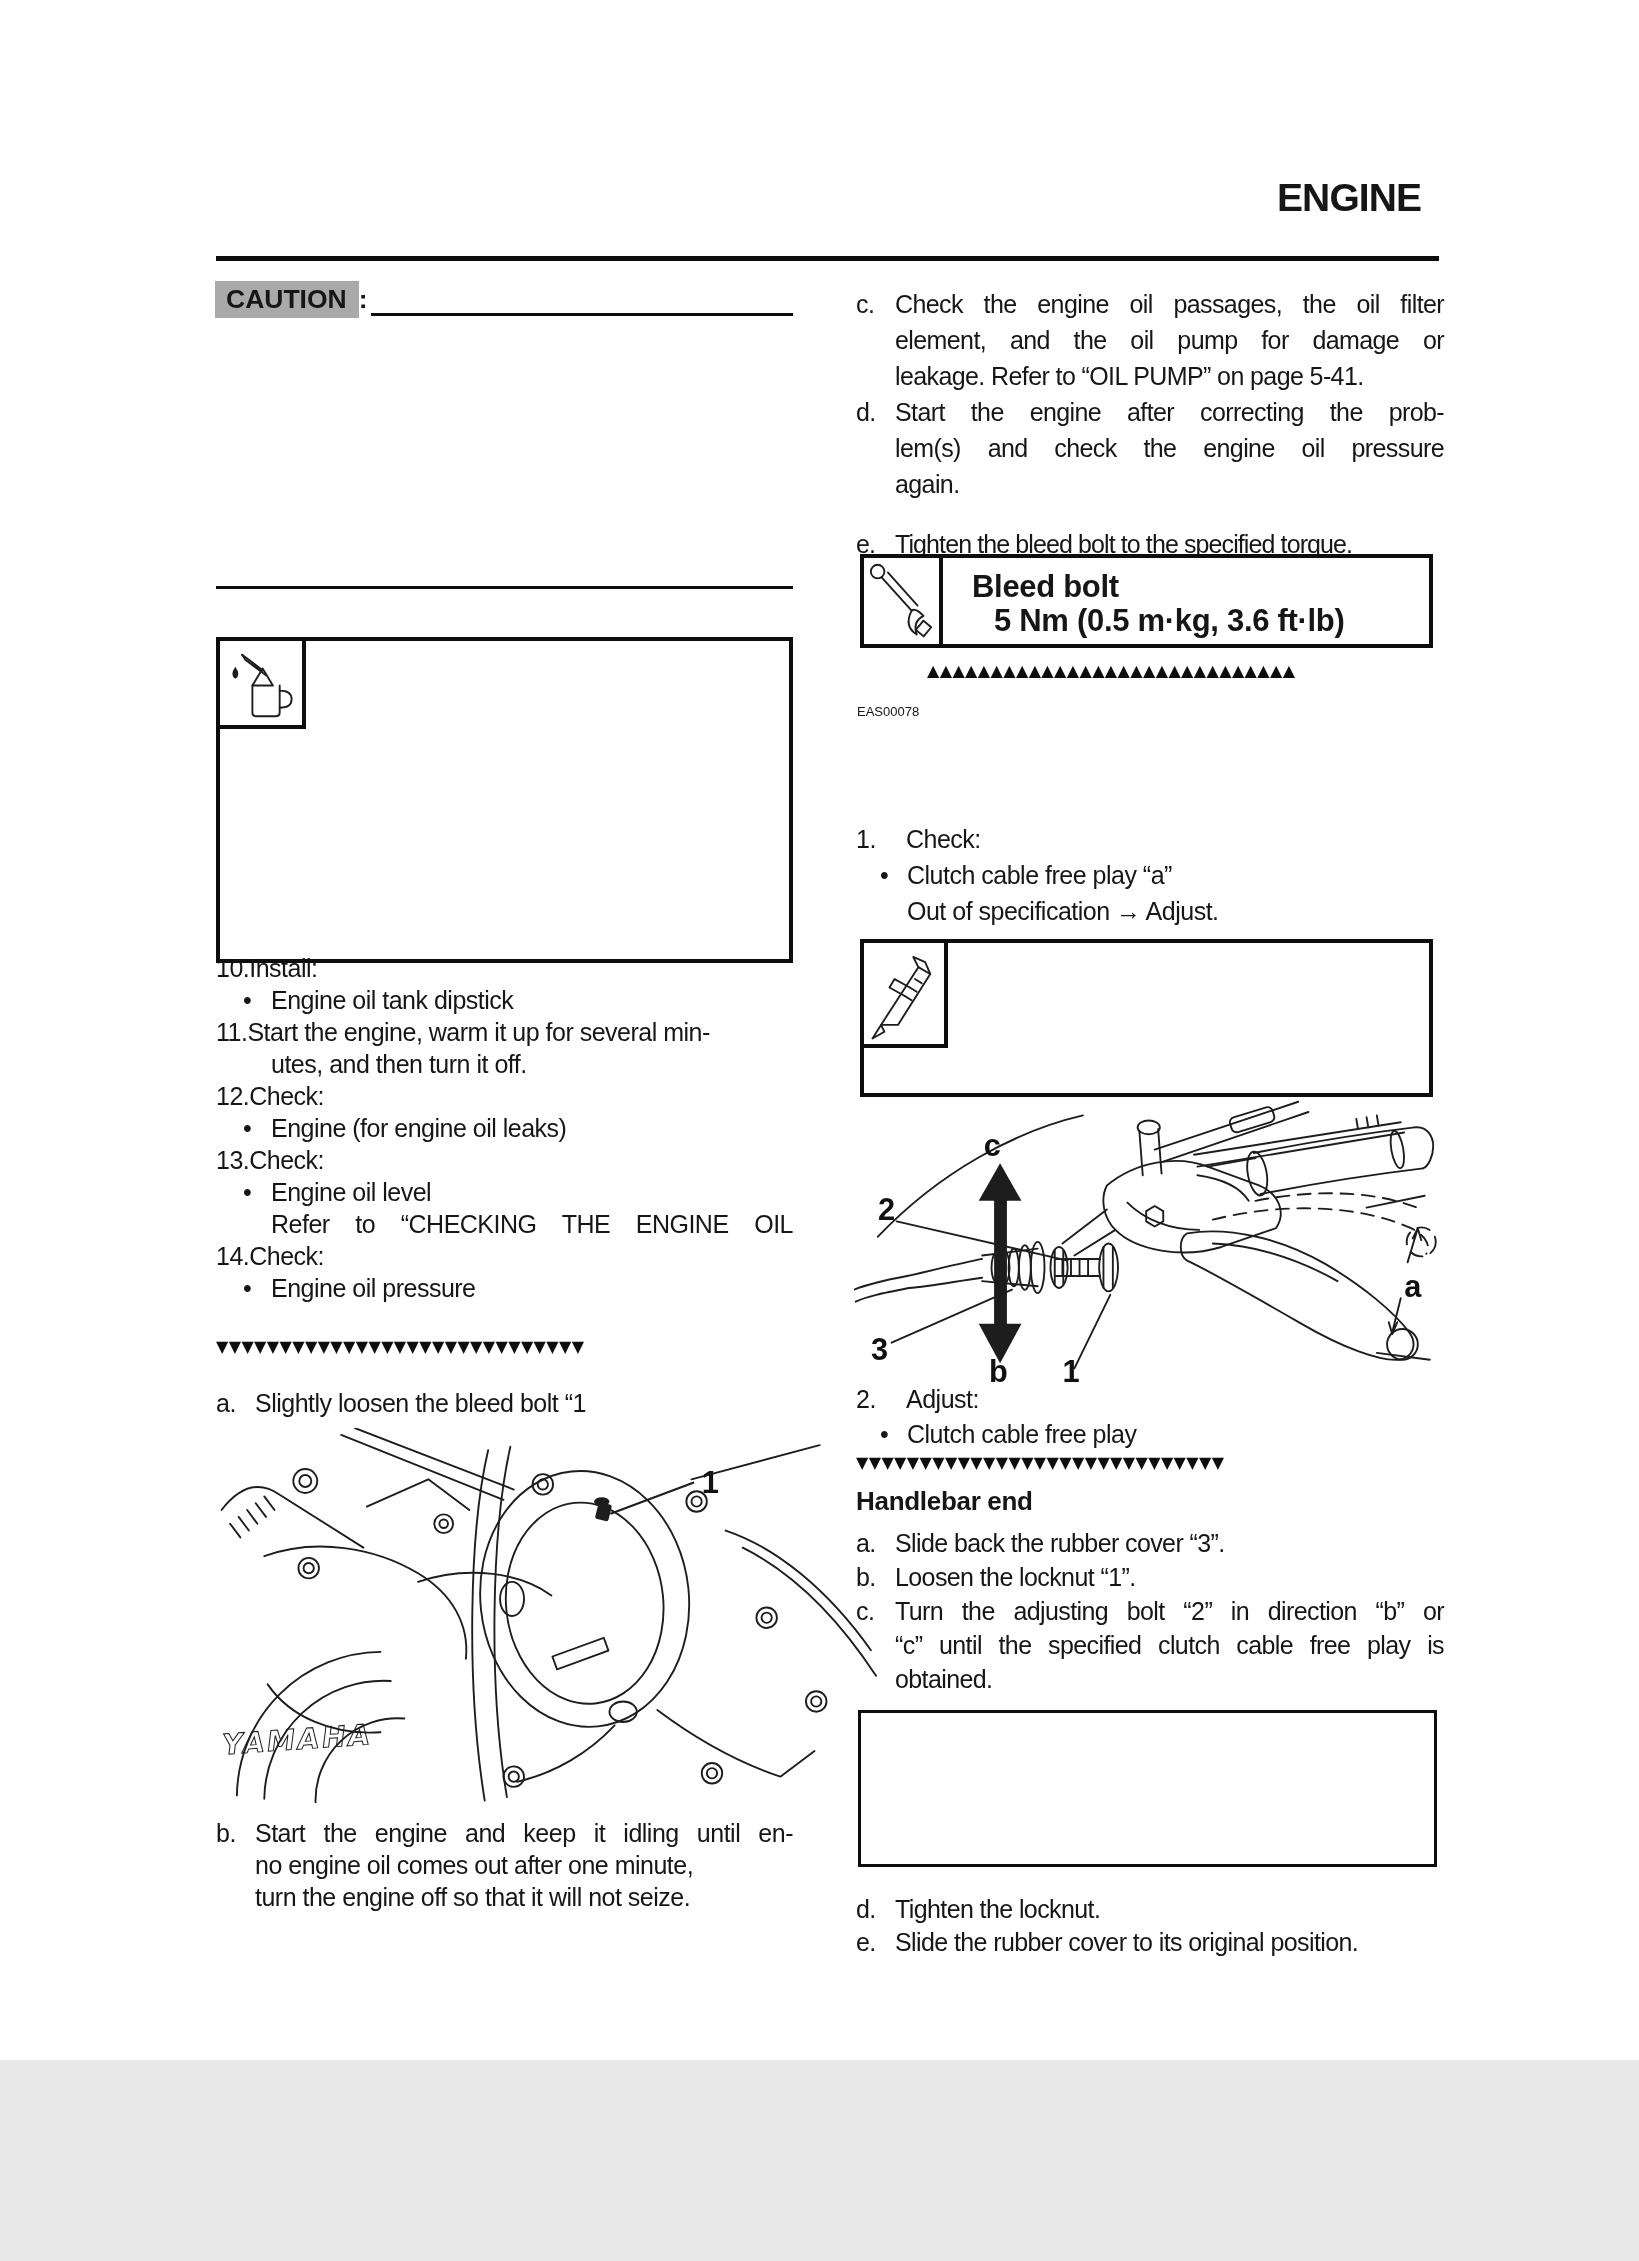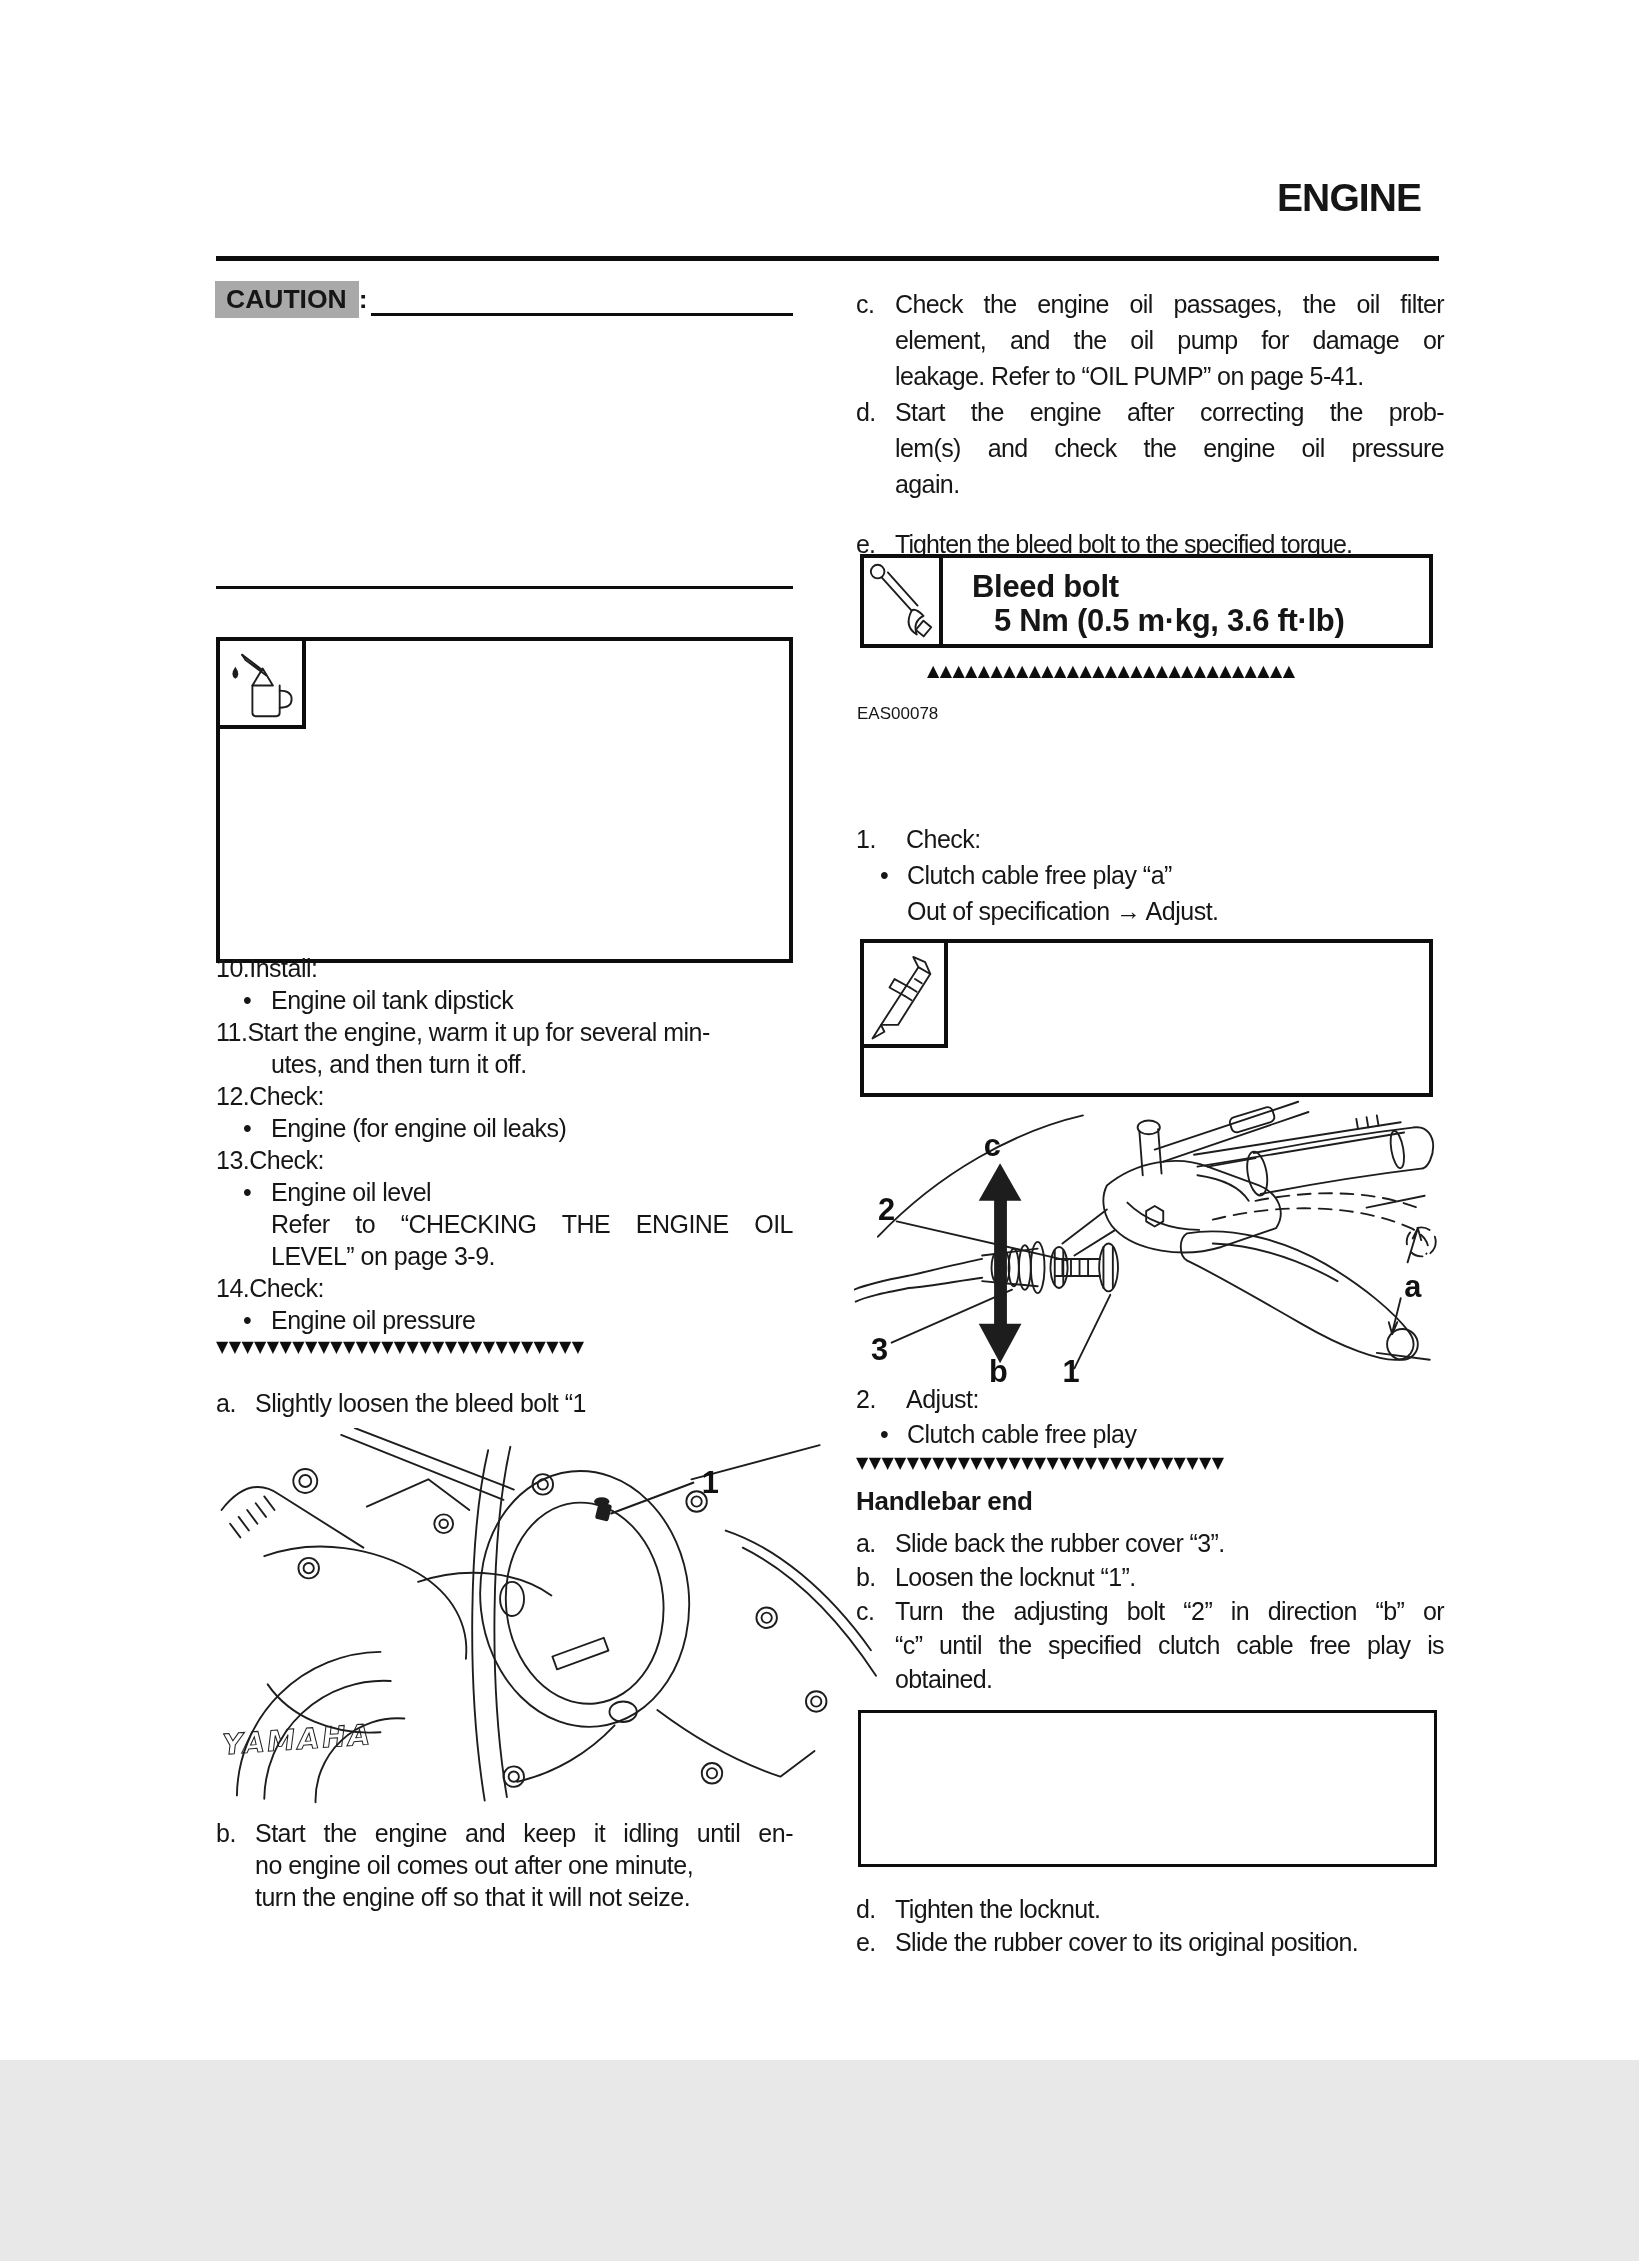--- a/index.html
+++ b/index.html
@@ -57,21 +57,21 @@
   #step-c { left:856px; top:286px; }
   #step-d { left:856px; top:394px; }
   #step-e { left:856px; top:501px; width:615px; font-size:25px; letter-spacing:-0.9px; }
 
   #bleed-box { left:860px; top:554px; width:573px; height:94px; }
   #bleed-box .icon-cell { width:83px; height:94px; }
   #bleed-text { position:absolute; left:108px; top:12px; font-size:31px; font-weight:700; letter-spacing:-0.3px; line-height:34px; }
   #bleed-text .val { margin-left:22px; }
 
   #tri-up { left:927px; top:661px; }
-  #eas-code { left:857px; top:704px; font-size:17px; letter-spacing:0; }
+  #eas-code { left:857px; top:704px; font-size:13px; letter-spacing:0; }
   #sec-heading { left:860px; top:728px; font-size:29px; font-weight:700; letter-spacing:-0.3px; line-height:39px; white-space:nowrap; }
 
   #check1 { left:856px; top:821px; width:588px; font-size:25px; letter-spacing:-0.5px; line-height:36px; }
   .numstep { position:relative; padding-left:50px; white-space:nowrap; }
   .numstep .lb { position:absolute; left:0; width:50px; }
   .rbullet { position:relative; padding-left:51px; white-space:nowrap; }
   .rbullet .bt { position:absolute; left:24px; }
   .rcont { padding-left:51px; white-space:nowrap; }
 
   #spec-box { left:860px; top:939px; width:573px; height:158px; }
@@ -151,21 +151,20 @@
   <div class="abs" id="left-list">
       <div class="ln num"><span>10.Install:</span></div>
       <div class="ln bullet"><span class="bt">•</span><span>Engine oil tank dipstick</span></div>
       <div class="ln num"><span>11.Start the engine, warm it up for several min-</span></div>
       <div class="ln cont"><span>utes, and then turn it off.</span></div>
       <div class="ln num"><span>12.Check:</span></div>
       <div class="ln bullet"><span class="bt">•</span><span>Engine (for engine oil leaks)</span></div>
       <div class="ln num"><span>13.Check:</span></div>
       <div class="ln bullet"><span class="bt">•</span><span>Engine oil level</span></div>
       <div class="ln cont j"><span>Refer to “CHECKING THE ENGINE OIL</span></div>
-      <div class="ln cont"><span>LEVEL” on page 3-9.</span></div>
       <div class="ln num"><span>14.Check:</span></div>
       <div class="ln bullet"><span class="bt">•</span><span>Engine oil pressure</span></div>
     </div>
 
   <div class="abs tri" id="tri-left">▼▼▼▼▼▼▼▼▼▼▼▼▼▼▼▼▼▼▼▼▼▼▼▼▼▼▼▼▼</div>
 
   <div class="abs hang" id="step-a">
     <span class="lb">a.</span><span>Slightly loosen the bleed bolt “1</span>
   </div>
 

